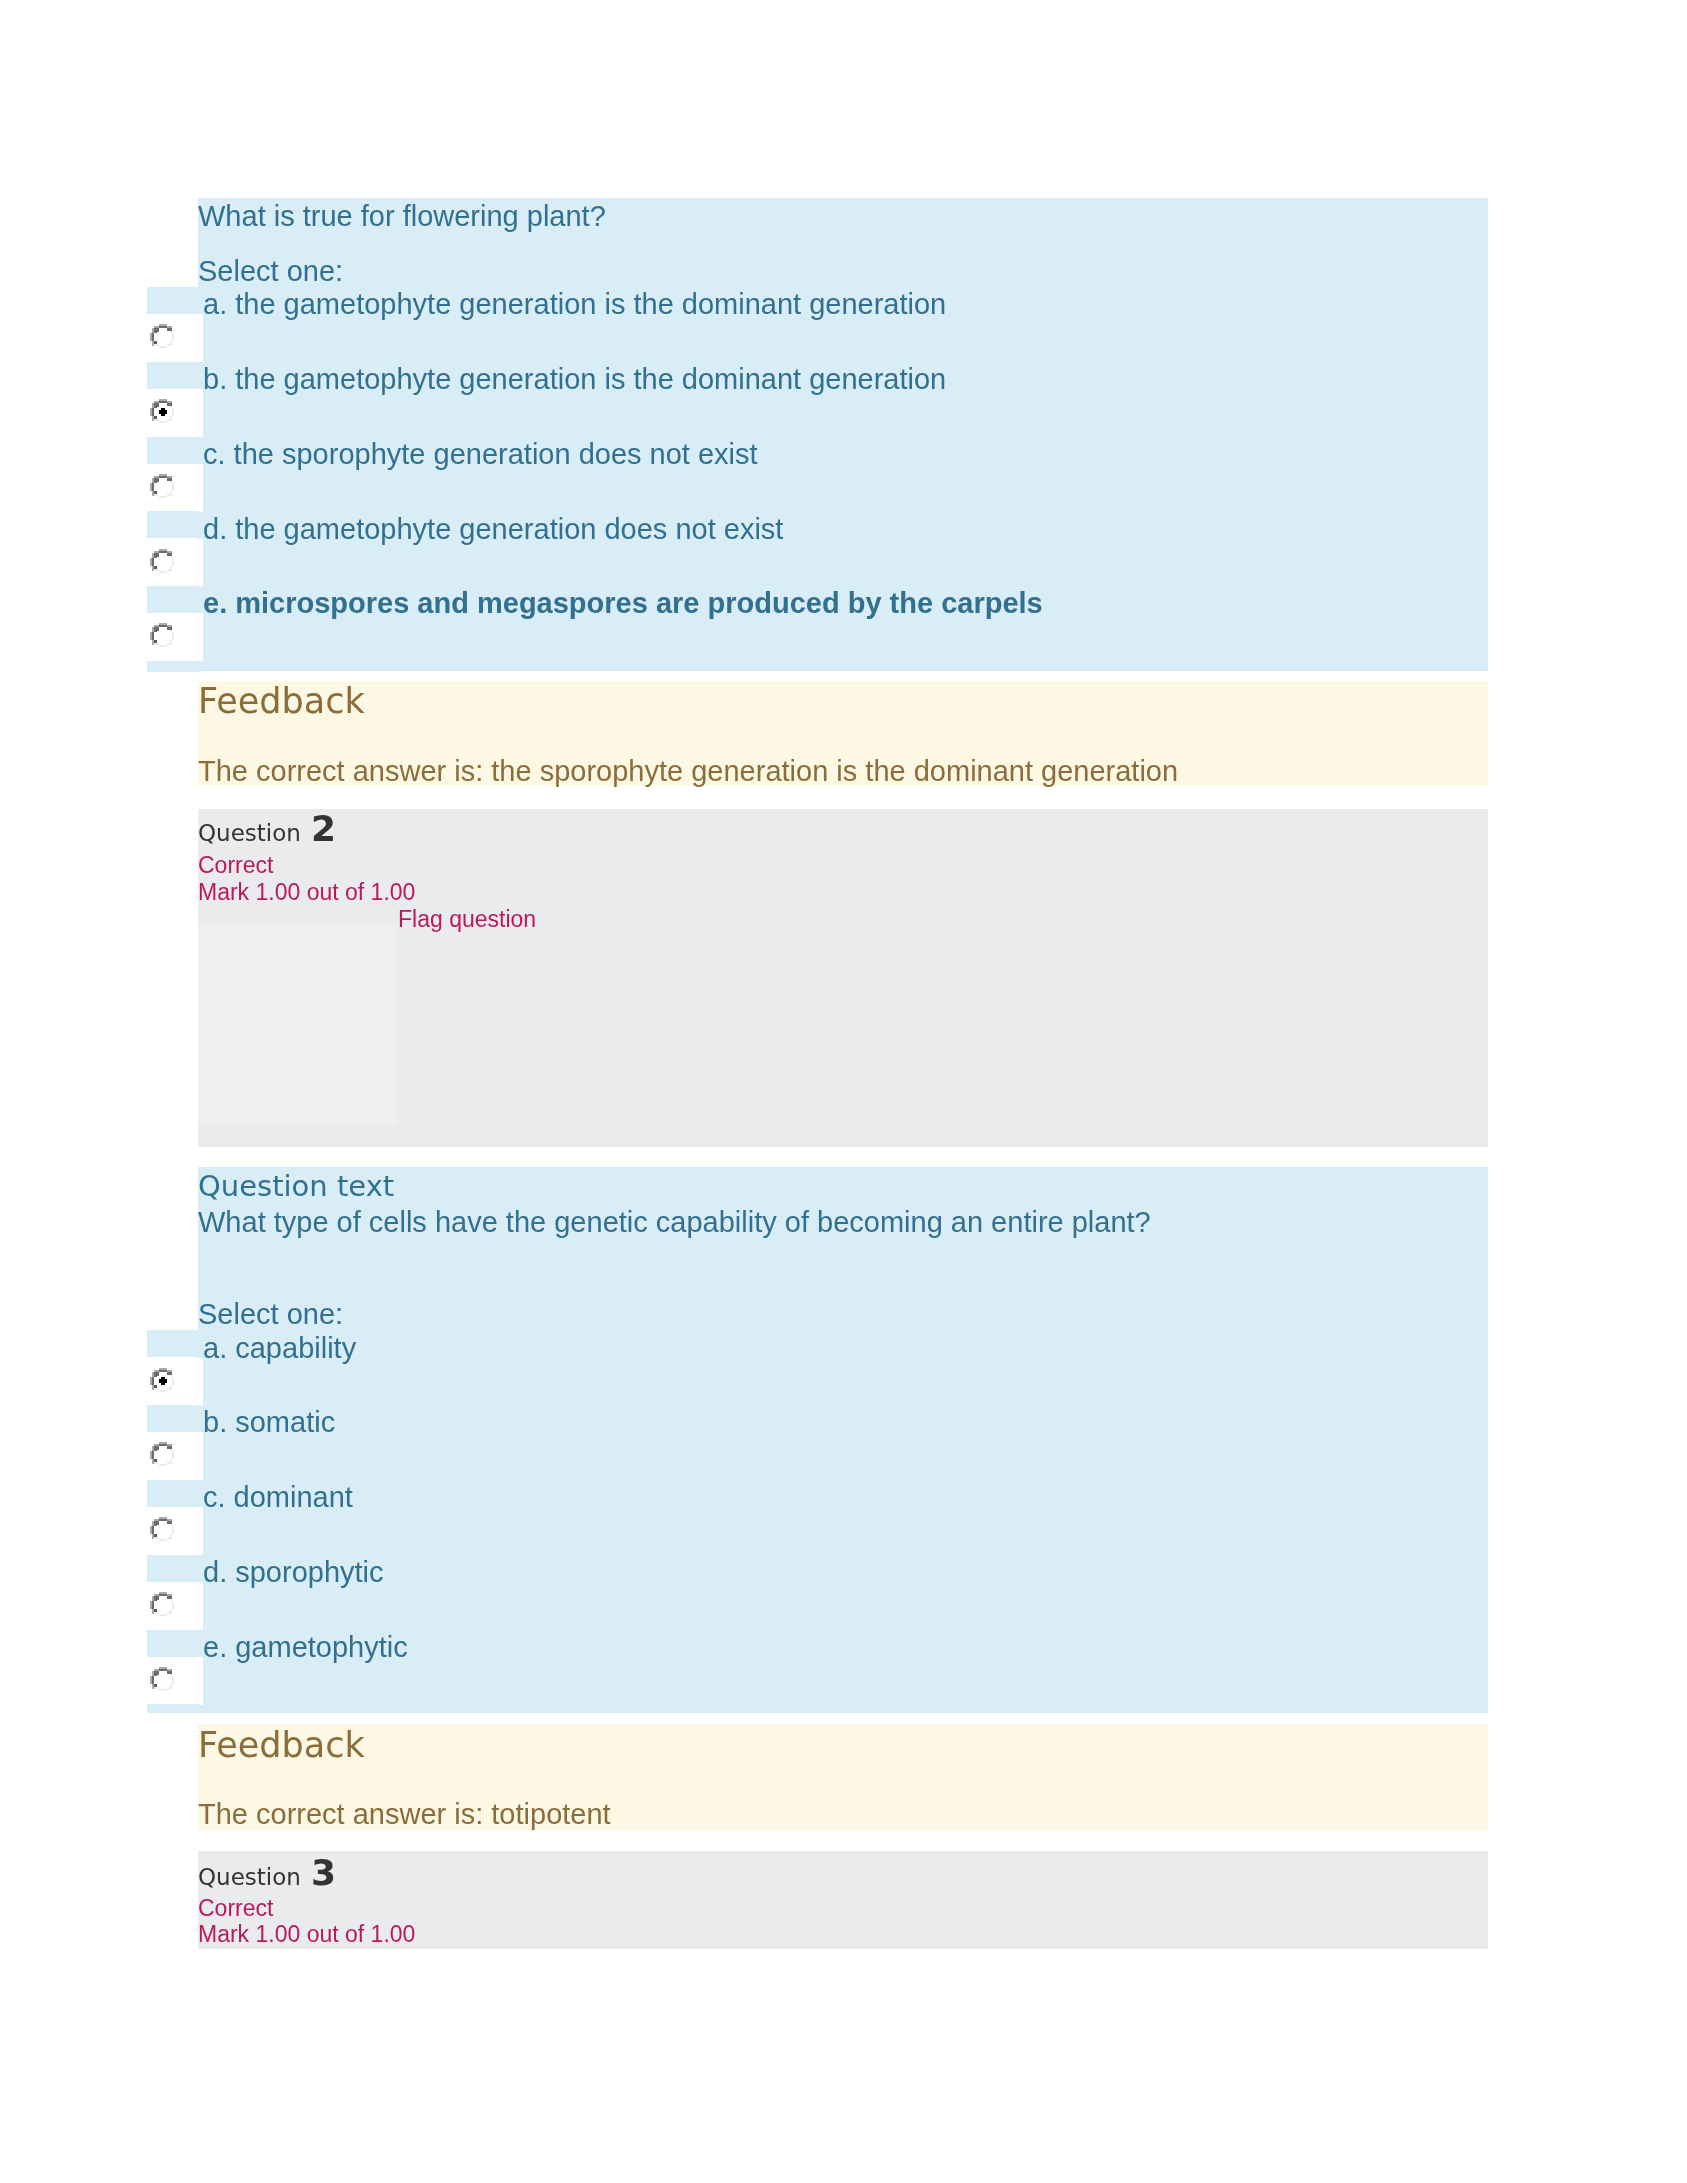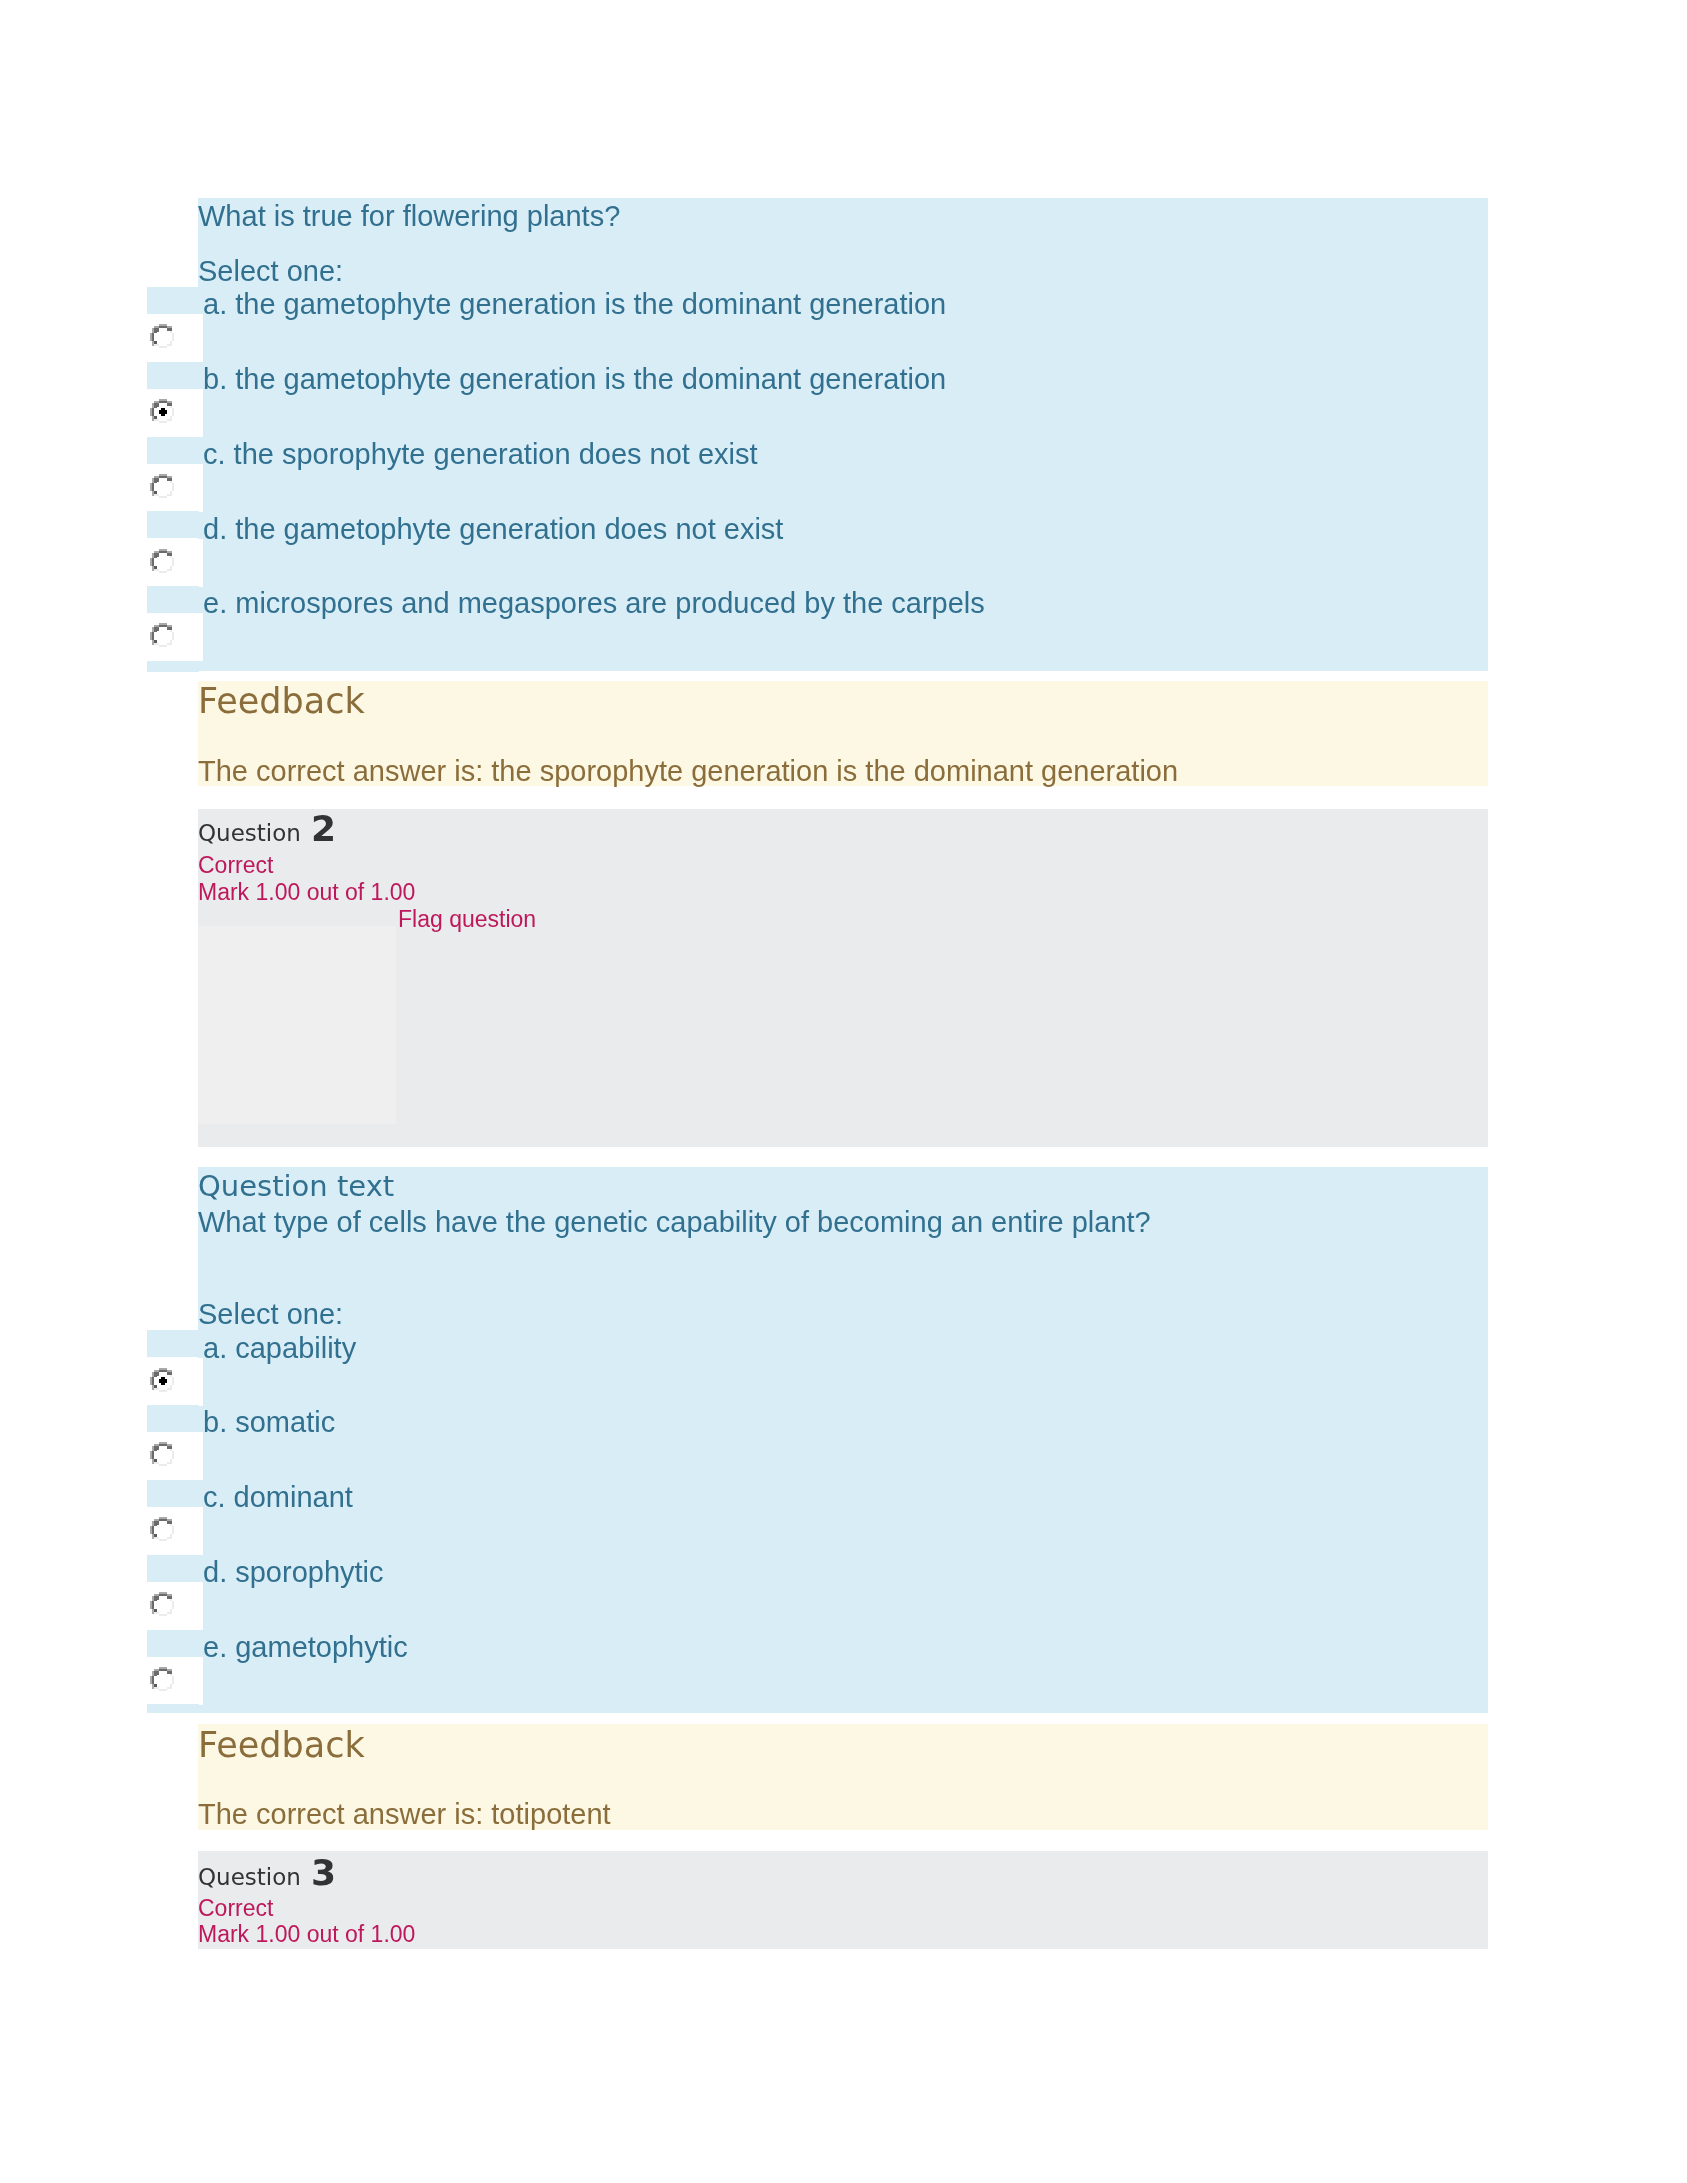--- a/index.html
+++ b/index.html
@@ -55,21 +55,21 @@
     <use href="#radio-off"></use>
     <rect x="5" y="4" width="2" height="4" fill="#000000"></rect>
     <rect x="4" y="5" width="4" height="2" fill="#000000"></rect>
   </g>
  </defs>
 </svg>
 
 <div class="page">
   <section class="sec">
   <div class="band blue" style="top:198px;height:473px;"></div>
-  <div class="tq" style="left:198px;top:202px;">What is true for flowering plants?</div>
+  <div class="tq" style="left:198px;top:202px;">What is true for flowering plant?</div>
   <div class="tq" style="left:198px;top:257px;">Select one:</div>
   <div class="optrow">
     <div class="optstripe" style="top:287px;"></div>
     <div class="tq" style="left:203px;top:290px;cursor:pointer;">a. the gametophyte generation is the dominant generation</div>
     <div class="radiobox" role="radio" aria-checked="false" style="top:314px;">
           <svg class="rad" width="26" height="26" viewBox="0 0 12 12" shape-rendering="crispEdges">
             <use href="#radio-off"></use>
           </svg>
         </div>
   </div>
@@ -95,21 +95,21 @@
     <div class="optstripe" style="top:511px;"></div>
     <div class="tq" style="left:203px;top:515px;cursor:pointer;">d. the gametophyte generation does not exist</div>
     <div class="radiobox" role="radio" aria-checked="false" style="top:539px;">
           <svg class="rad" width="26" height="26" viewBox="0 0 12 12" shape-rendering="crispEdges">
             <use href="#radio-off"></use>
           </svg>
         </div>
   </div>
   <div class="optrow">
     <div class="optstripe" style="top:586px;"></div>
-    <div class="tq" style="left:203px;top:589px;cursor:pointer;">e. microspores and megaspores are produced by the carpels</div>
+    <div class="tq" style="left:203px;top:589px;cursor:pointer;font-weight:bold;">e. microspores and megaspores are produced by the carpels</div>
     <div class="radiobox" role="radio" aria-checked="false" style="top:613px;">
           <svg class="rad" width="26" height="26" viewBox="0 0 12 12" shape-rendering="crispEdges">
             <use href="#radio-off"></use>
           </svg>
         </div>
   </div>
   <div class="optstripe" style="top:661px;height:10.6px;"></div>
   <div class="band cream" style="top:681px;height:105px;"></div>
   <div class="tfh" style="left:198px;top:684px;">Feedback</div>
   <div class="tf" style="left:198px;top:757px;">The correct answer is: the sporophyte generation is the dominant generation</div>

